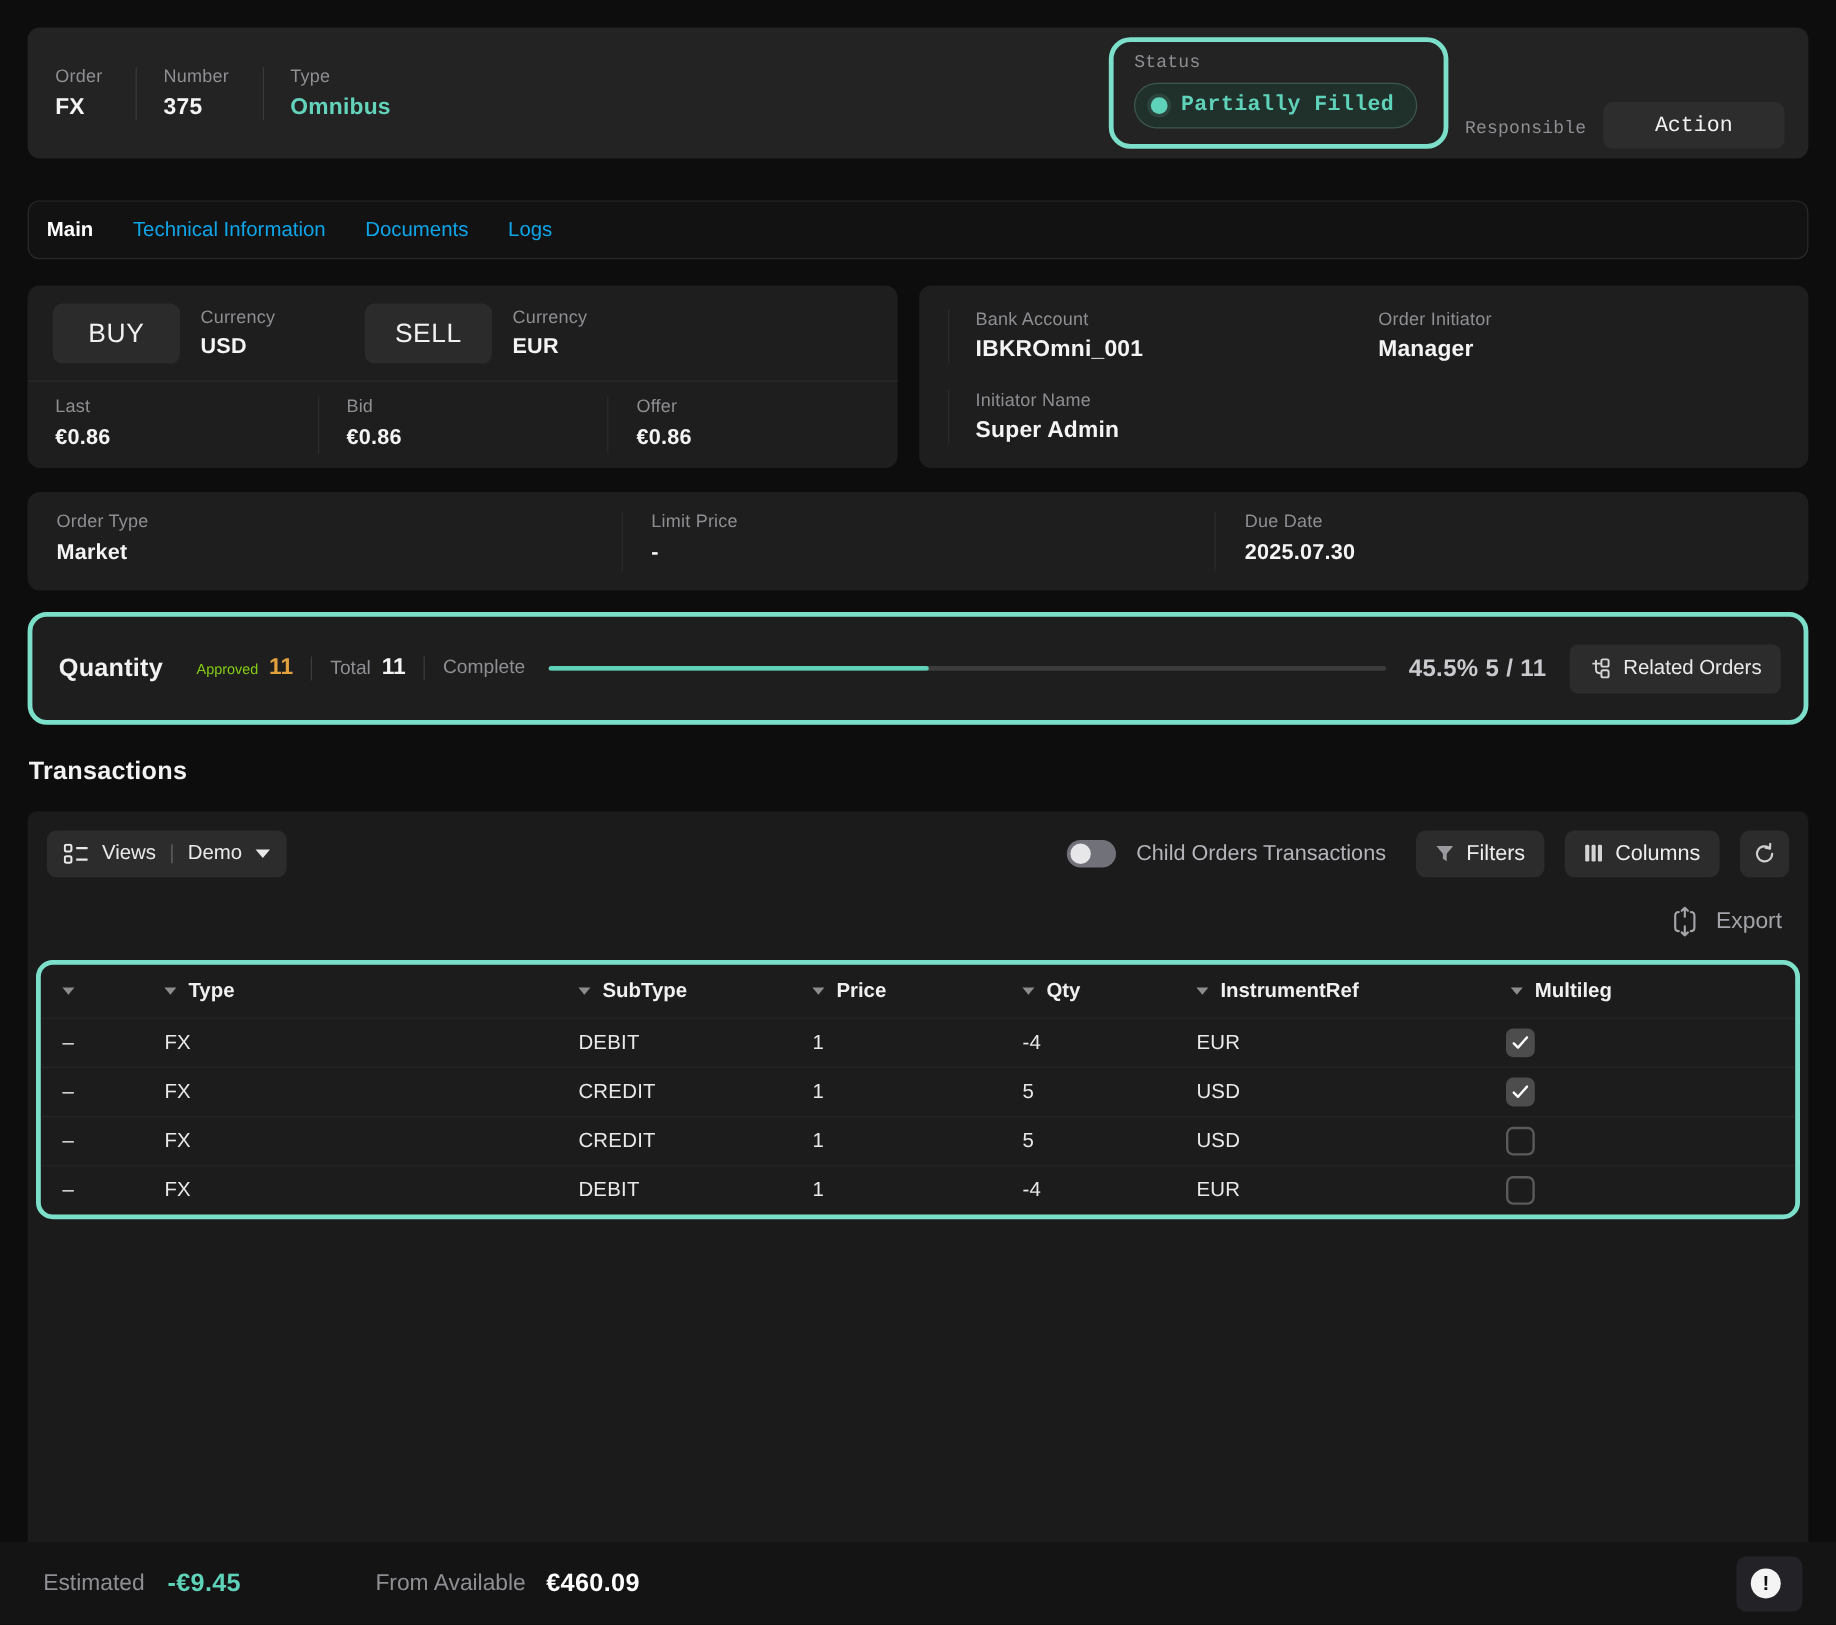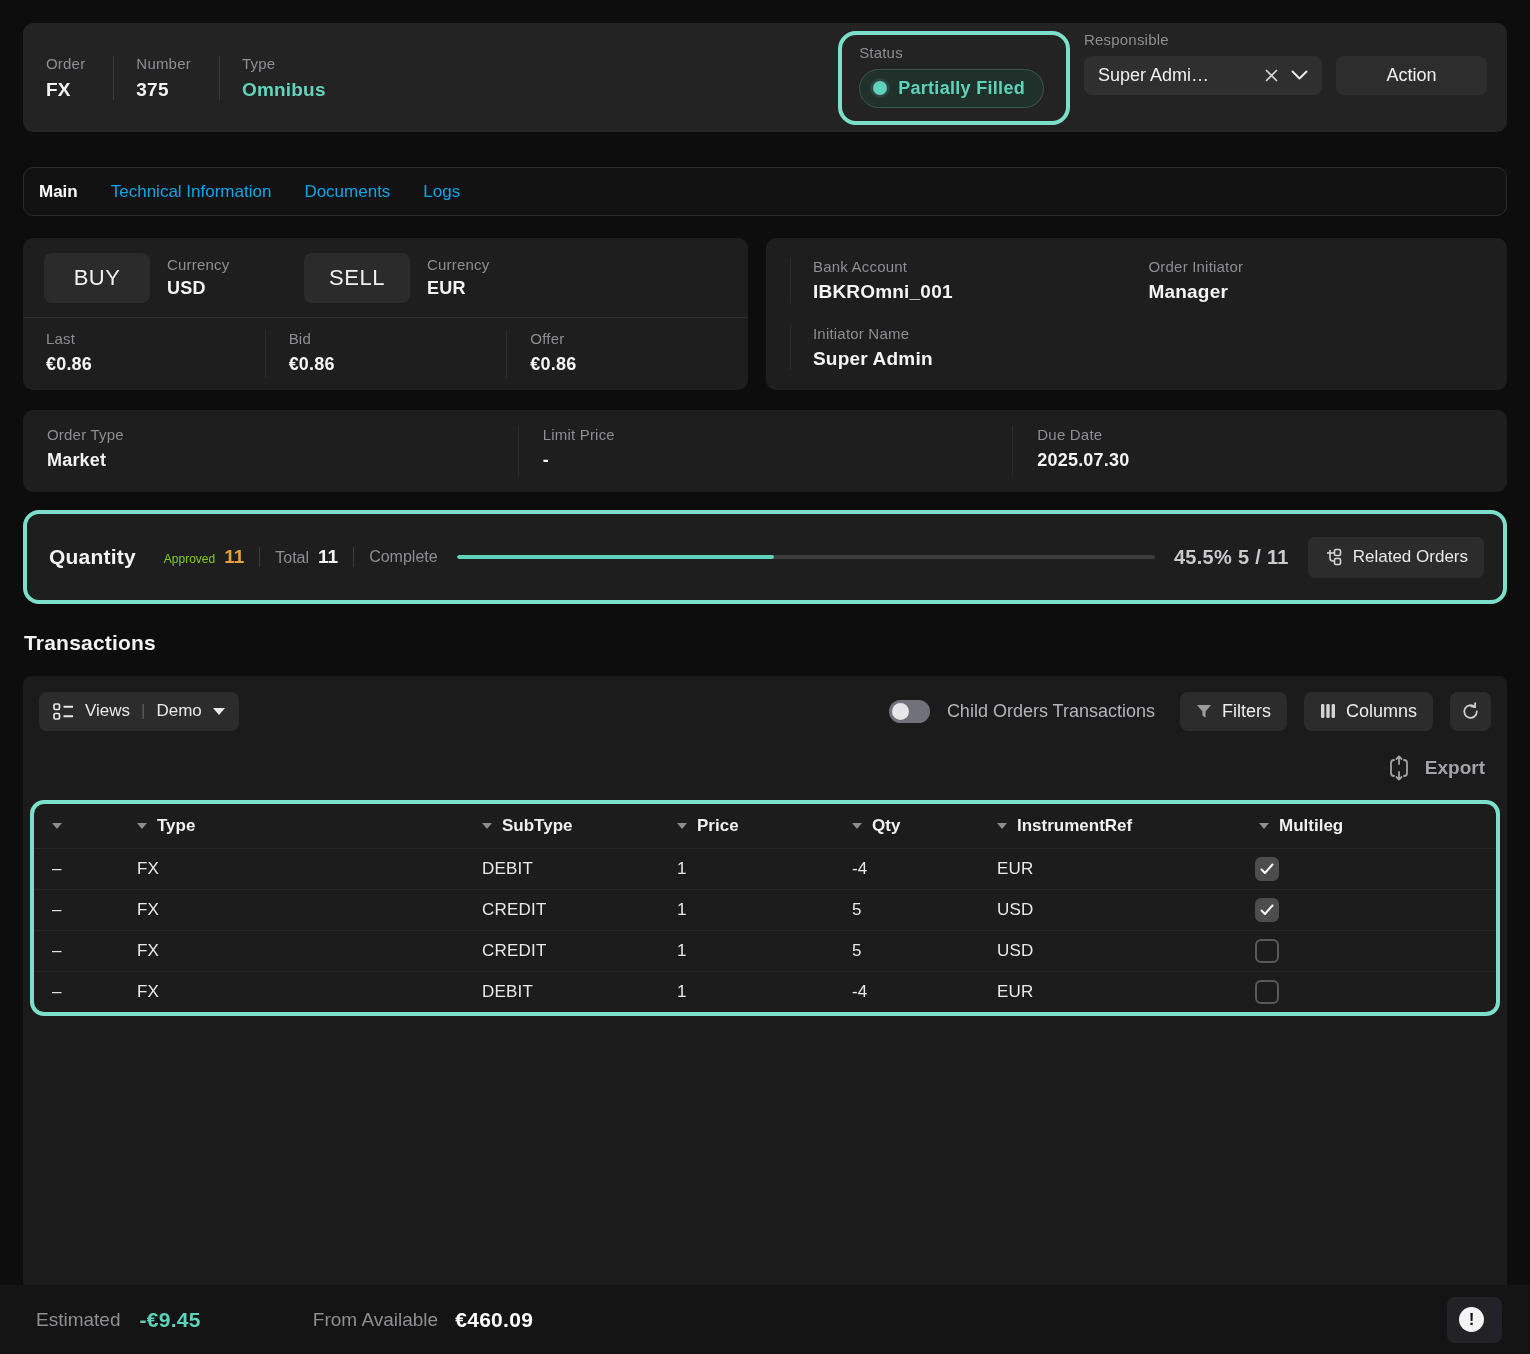--- a/index.html
+++ b/index.html
@@ -15,21 +15,21 @@
   .teal { color:#63d3bb; }
   .vsep { width:1px; background:#3a3a3a; }
 
   
   .header-card { background:#232323; height:109px; border-radius:10px;
     display:flex; align-items:center; padding:0 20px 0 23px; }
   .hfields { display:flex; align-items:center; gap:0; }
   .hfield { padding-right:28px; }
   .hfield .val { font-size:19px; }
   .hfields .vsep { height:44px; margin-right:22px; }
-  .hright { margin-left:auto; display:flex; align-items:flex-start; gap:14px; }
+  .hright { margin-left:auto; display:flex; align-items:flex-end; gap:14px;font-family:Liberation Mono, monospace; }
 
   .status-annot { border:4px solid #7cdfca; border-radius:18px; padding:9px 22px 13px 17px; }
   .status-pill { margin-top:8px; display:inline-flex; align-items:center; gap:11px;
     background:#20302b; border:1px solid #3c584f; border-radius:999px; padding:8px 18px 8px 13px; }
   .status-dot { width:14px; height:14px; border-radius:50%; background:#5fd3ba; box-shadow:0 0 0 3px #2b443d; }
   .status-text { color:#5fd3ba; font-weight:bold; font-size:18px; letter-spacing:.3px; }
 
   .resp-block { display:flex; flex-direction:column; }
   .resp-block .lbl { margin-bottom:8px; }
   .resp-select { width:238px; height:39px; background:#2f2f2f; border-radius:8px;
@@ -165,29 +165,20 @@
         <div class="status-annot">
           <div class="lbl">Status</div>
           <div class="status-pill">
             <span class="status-dot"></span>
             <span class="status-text">Partially Filled</span>
           </div>
         </div>
 
         <div class="resp-block">
           <div class="lbl">Responsible</div>
-          <div class="resp-select">
-            <span class="name">Super Admi…</span>
-            <svg width="15" height="15" viewBox="0 0 15 15">
-              <path d="M2.5 2.5 L12.5 12.5 M12.5 2.5 L2.5 12.5" stroke="#d6d6d6" stroke-width="1.7" stroke-linecap="round"></path>
-            </svg>
-            <svg width="17" height="11" viewBox="0 0 17 11">
-              <path d="M1.5 1.5 L8.5 8.5 L15.5 1.5" fill="none" stroke="#e9e9e9" stroke-width="2" stroke-linecap="round" stroke-linejoin="round"></path>
-            </svg>
-          </div>
         </div>
 
         <div class="resp-block">
           <div class="lbl">&nbsp;</div>
           <button class="btn action-btn">Action</button>
         </div>
       </div>
     </header>
 
     <nav class="tabs">
@@ -327,21 +318,21 @@
           <button class="tool-btn icon-btn" style="border:none;">
             <svg width="19" height="19" viewBox="0 0 19 19">
               <path d="M15.8 9.5 a6.3 6.3 0 1 1 -2.1 -4.7" fill="none" stroke="#cfcfcf" stroke-width="1.8" stroke-linecap="round"></path>
               <path d="M14.2 1.2 L14 5.2 L10.2 4.4" fill="none" stroke="#cfcfcf" stroke-width="1.8" stroke-linecap="round" stroke-linejoin="round"></path>
             </svg>
           </button>
         </div>
       </div>
 
       <div class="export-row">
-        <button class="export-btn" style="border:none;font-weight:bold;">
+        <button class="export-btn" style="border:none;">
           <svg width="24" height="26" viewBox="0 0 24 26">
             <path d="M7 5 Q4 5 4 8 V18 Q4 21 7 21" fill="none" stroke="#a3a3a8" stroke-width="1.8" stroke-linecap="round"></path>
             <path d="M17 5 Q20 5 20 8 V18 Q20 21 17 21" fill="none" stroke="#a3a3a8" stroke-width="1.8" stroke-linecap="round"></path>
             <path d="M12 1.5 V9 M9.4 4 L12 1.5 L14.6 4" fill="none" stroke="#a3a3a8" stroke-width="1.8" stroke-linecap="round" stroke-linejoin="round"></path>
             <path d="M12 17 V24.5 M9.4 22 L12 24.5 L14.6 22" fill="none" stroke="#a3a3a8" stroke-width="1.8" stroke-linecap="round" stroke-linejoin="round"></path>
           </svg>
           <span>Export</span>
         </button>
       </div>
 

